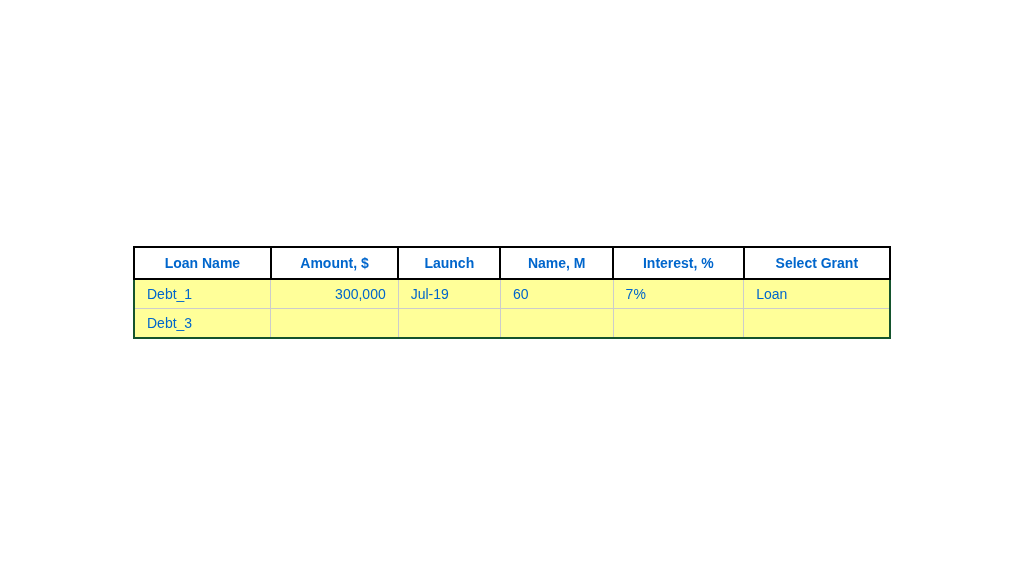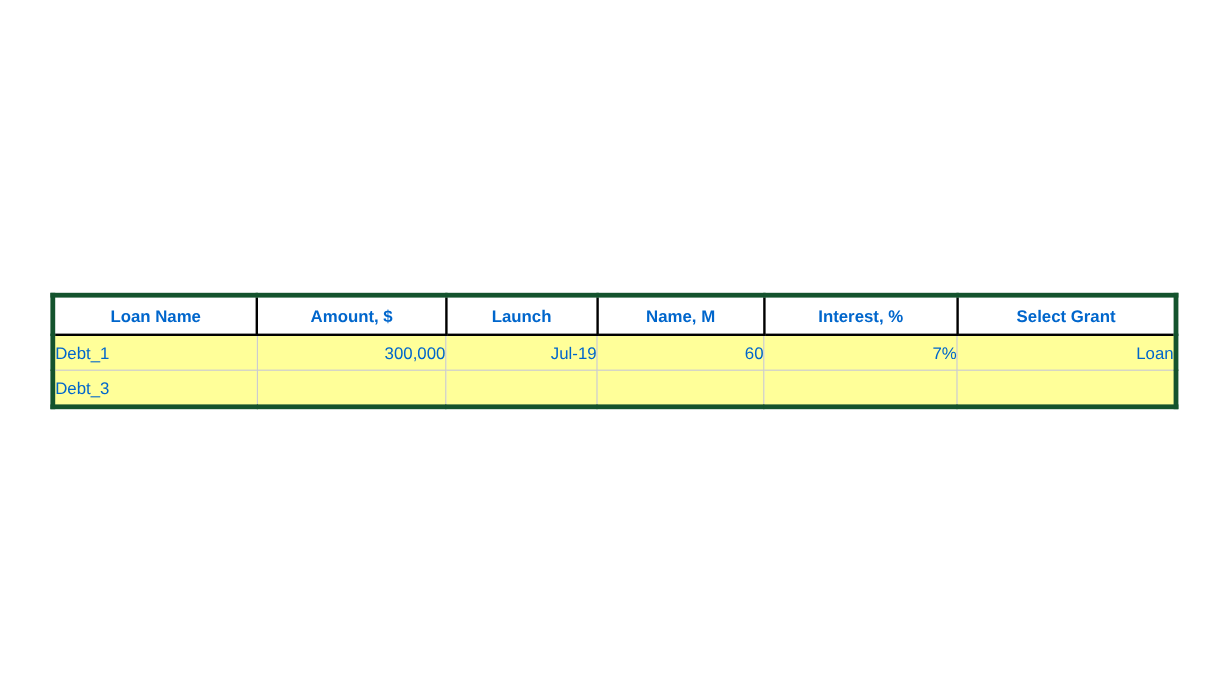--- a/index.html
+++ b/index.html
@@ -29,55 +29,55 @@
     .table-title {
       font-size: 18px;
       font-weight: bold;
       color: #0066cc;
       margin-bottom: 8px;
       letter-spacing: 1px;
     }
 
     .debt-table {
       border-collapse: collapse;
-      border: 4px solid #14532d;
-      width: 940px;
+      border: 2px solid #14532d;
+      width: 758px;
     }
 
     .debt-table th {
       background-color: #ffffff;
       color: #0066cc;
       font-weight: bold;
       border: 1px solid #000000;
       padding: 7px 12px;
       text-align: center;
       font-size: 14px;
     }
 
     .debt-table td {
       border: 1px solid #cccccc;
-      padding: 6px 0;
+      padding: 6px 12px;
       font-size: 14px;
       color: #0066cc;
     }
 
     .cell-yellow {
       background-color: #ffff99;
     }
 
     .cell-gray {
       background-color: #cccccc;
     }
 
     .cell-right {
       text-align: right;
     }
 
     .cell-center {
-      text-align: right;
+      text-align: left;
     }
 
     .cell-left {
       text-align: left;
     }
 
     .header-row th {
       border: 2px solid #000000;
     }
   </style>

